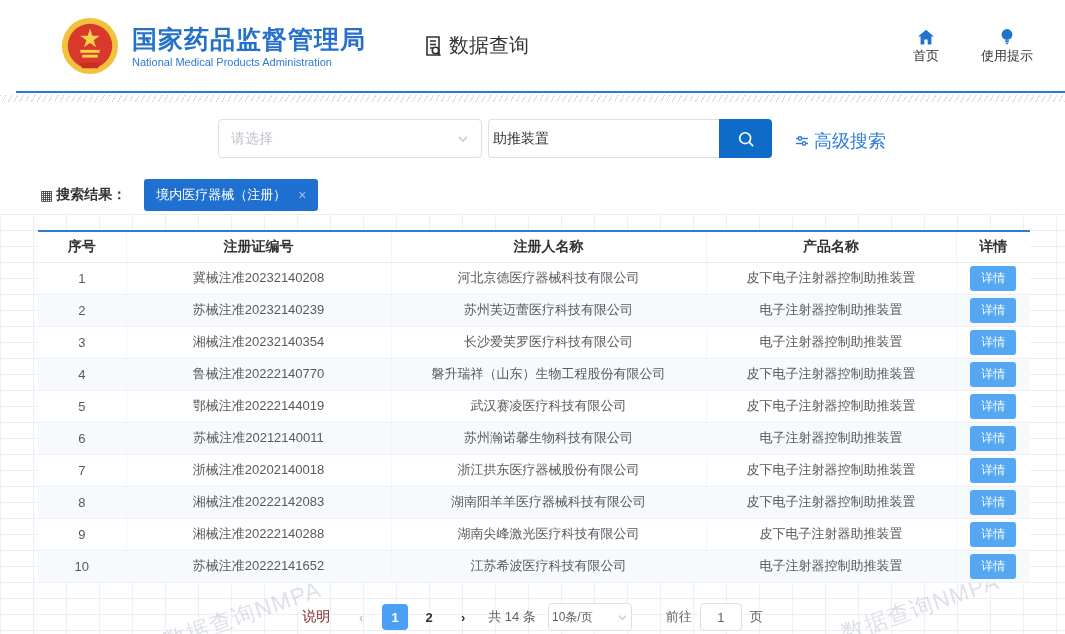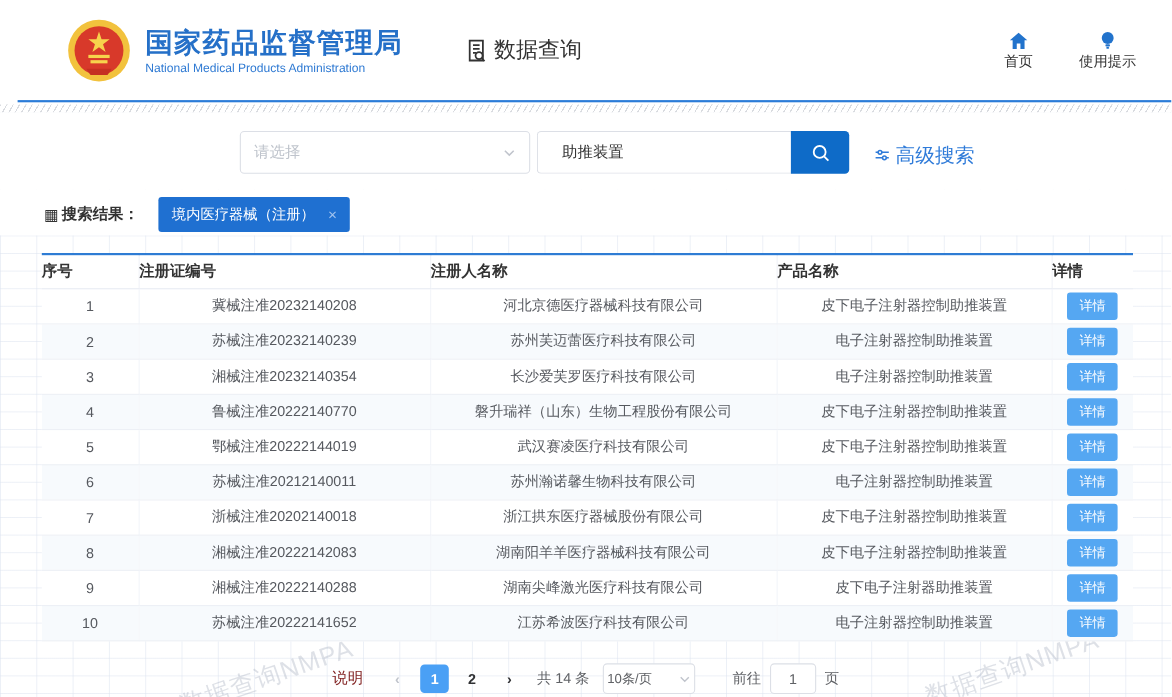--- a/index.html
+++ b/index.html
@@ -36,42 +36,42 @@
   .white-strip-search { position:absolute; left:0; top:102px; width:1065px; height:70px; background:#fff; z-index:1; }
   .white-strip-results { position:absolute; left:0; top:172px; width:1065px; height:42px; background:#fff; z-index:1; }
 
   
   .search-row { position:absolute; top:119px; left:0; width:1065px; height:40px; z-index:3; }
   .sel { position:absolute; left:218px; top:0; width:264px; height:39px; background:#fff;
          border:1px solid #dcdfe6; border-radius:4px; display:flex; align-items:center;
          padding:0 12px; cursor:pointer;gap:28px; }
   .sel .ph { font-size:14px; color:#bfc4cc; flex:1; }
   .kw-input { position:absolute; left:488px; top:0; width:231px; height:39px; border:1px solid #dcdfe6;
-              border-right:none; border-radius:4px 0 0 4px; padding:0 22px; font-size:14px; color:#333;
+              border-right:none; border-radius:4px 0 0 4px; padding:0 4px; font-size:14px; color:#333;
               font-family:inherit; outline:none; }
   .search-btn { position:absolute; left:719px; top:0; width:53px; height:39px; background:#0e6bc8;
                 border:none; border-radius:0 4px 4px 0; cursor:pointer; display:flex;
                 align-items:center; justify-content:center; }
   .advanced { position:absolute; left:795px; top:10px; display:flex; align-items:center; gap:5px;
               color:#2f7bd9; font-size:18px; text-decoration:none; cursor:pointer; }
 
   
   .results-row { position:absolute; top:179px; left:40px; display:flex; align-items:center; z-index:3; }
   .grid-ico { font-size:14px; color:#333; margin-right:3px; }
   .results-label { font-size:14px; font-weight:bold; color:#333; }
   .tag { margin-left:18px; height:24px; background:#1f70d1; border-radius:3px; color:#fff;
          font-size:13px; display:flex; align-items:center; padding:16px 12px; cursor:pointer; }
   .tag-close { margin-left:12px; color:#9ec1ee; font-size:14px; cursor:pointer; }
 
   
   .results-table { position:absolute; left:38px; top:230px; width:992px; z-index:2;
                    border-collapse:collapse; table-layout:fixed; background:#fff;
                    border-top:2px solid #2e7cd4; }
   .results-table th { height:31px; font-size:14px; font-weight:bold; color:#333; background:#fff;
-                      border-bottom:1px solid #e8ecf3; border-right:1px solid #f1f3f8; text-align:left; }
+                      border-bottom:1px solid #e8ecf3; border-right:1px solid #f1f3f8; text-align:center; }
   .results-table td { height:32px; font-size:13px; color:#56595f; text-align:center;
                       border-bottom:1px solid #edf0f6; border-right:1px solid #f3f5fa;
                       white-space:nowrap; overflow:hidden; background:#fff; }
   .results-table th:last-child, .results-table td:last-child { border-right:none; }
   .results-table tbody tr:nth-child(even) td { background:#f7fafd; }
   .detail-btn { background:#55a7f2; color:#fff; border:none; border-radius:3px; font-size:12px;
                 padding:4px 11px; cursor:pointer; font-family:inherit; }
 
   
   .pagination { position:absolute; top:603px; left:0; width:1065px; height:28px; z-index:3;

